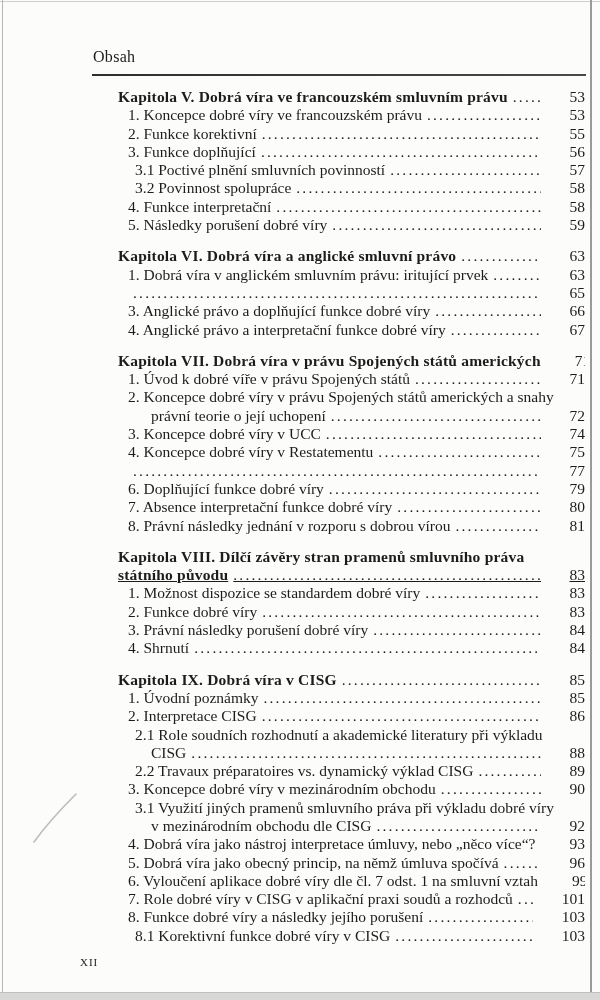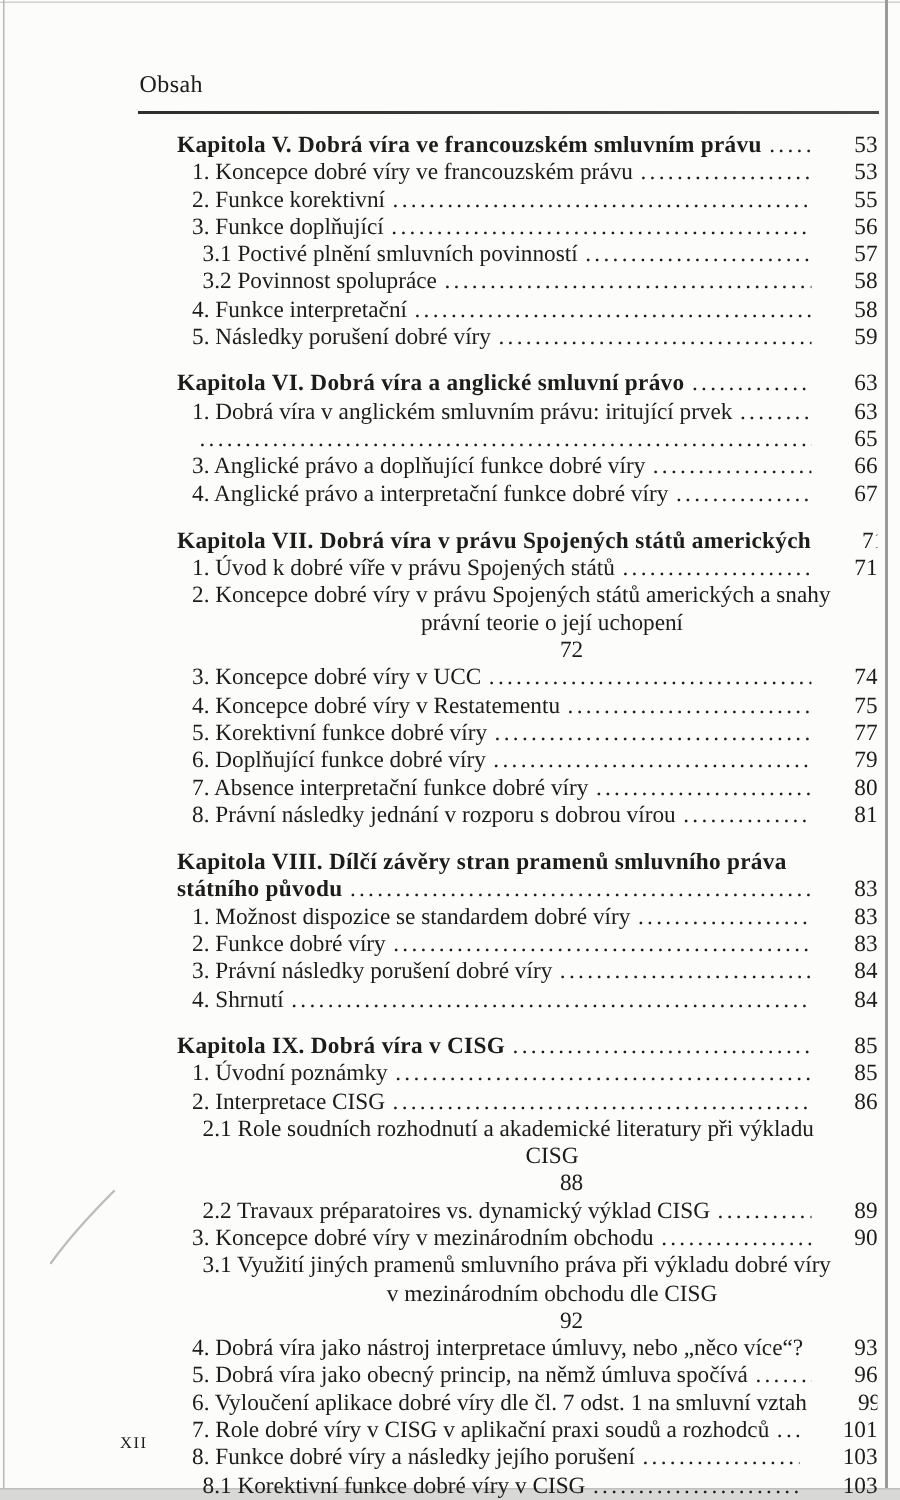--- a/index.html
+++ b/index.html
@@ -37,22 +37,22 @@
   .leader {
     flex: 1 1 0; min-width: 0; overflow: hidden;
     letter-spacing: 2.2px; margin: 0 3px 0 5px;
   }
   .pg { flex: 0 0 auto; padding-left: 26px; }
   .head { font-weight: bold; letter-spacing: 0.2px; }
   .head .leader, .head .pg { font-weight: normal; letter-spacing: 2.2px; }
   .head .pg { letter-spacing: 0; }
   .lvl1 { padding-left: 10px; }
   .lvl2 { padding-left: 17px; }
-  .cont { padding-left: 33px; flex-direction: column; }
-  .cont-head { padding-left: 0; }
+  .cont { padding-left: 33px; }
+  .cont-head { padding-left: 0; text-decoration: underline; }
   .page-number {
     position: absolute; left: 80px; top: 956px;
     font-size: 11px; letter-spacing: 1px;
   }
 </style>
 </head>
 <body>
 
 <div class="page">
   <div class="edge-top"></div>
@@ -159,21 +159,20 @@
           <span class="txt">3. Koncepce dobré víry v UCC</span>
           <span class="leader">........................................................................................................................</span>
           <span class="pg">74</span>
         </div>
         <div class="row lvl1">
           <span class="txt">4. Koncepce dobré víry v Restatementu</span>
           <span class="leader">........................................................................................................................</span>
           <span class="pg">75</span>
         </div>
         <div class="row lvl1">
-          <span class="txt">5. Korektivní funkce dobré víry</span>
           <span class="leader">........................................................................................................................</span>
           <span class="pg">77</span>
         </div>
         <div class="row lvl1">
           <span class="txt">6. Doplňující funkce dobré víry</span>
           <span class="leader">........................................................................................................................</span>
           <span class="pg">79</span>
         </div>
         <div class="row lvl1">
           <span class="txt">7. Absence interpretační funkce dobré víry</span>

